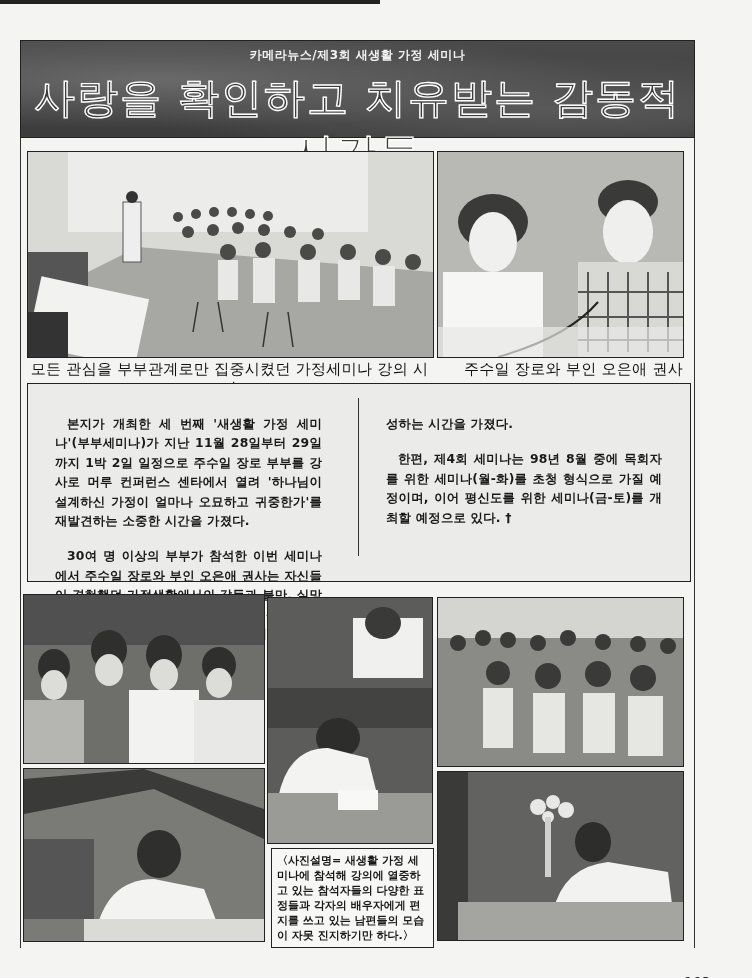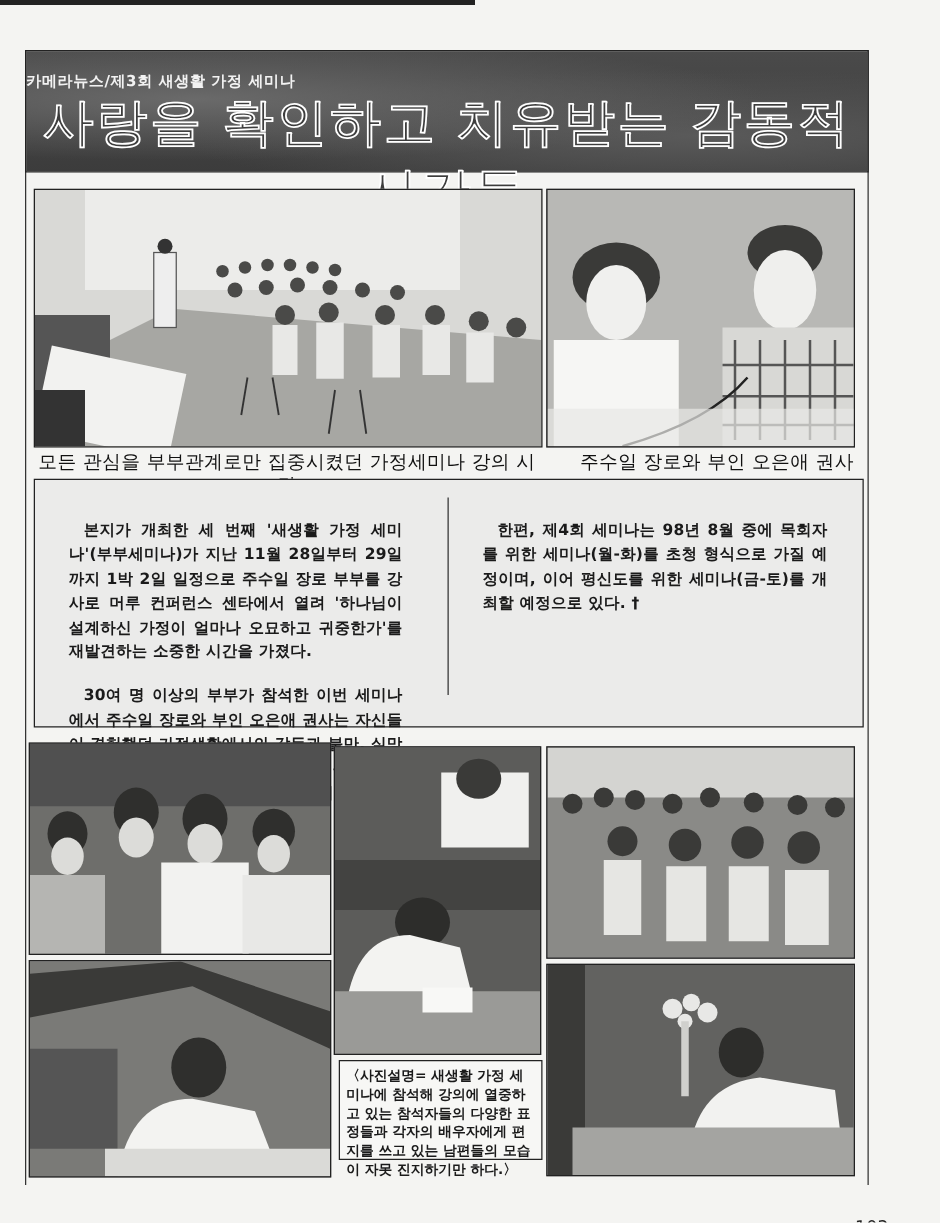--- a/index.html
+++ b/index.html
@@ -16,21 +16,21 @@
   }
   .banner {
     position:absolute; left:20px; top:40px; width:673px; height:96px;
     background:
       radial-gradient(ellipse at 20% 40%, #6a6a6a 0%, transparent 60%),
       radial-gradient(ellipse at 80% 70%, #5a5a5a 0%, transparent 55%),
       linear-gradient(180deg,#4a4a4a,#3c3c3c);
     border:1px solid #222;
   }
   .kicker {
-    position:absolute; left:0; right:0; top:16px; 
+    position:absolute; left:0; right:0; top:6px; text-align:center;
     color:#f2f2f2; font-size:12px; font-weight:bold; letter-spacing:0.5px;
   }
   .headline {
     position:absolute; left:0; right:0; top:30px; text-align:center;
     color:#3d3d3d; font-size:41px; letter-spacing:2px;
     -webkit-text-stroke:1.4px #ffffff;
     text-shadow:0 0 1px #fff;
     font-family:"DejaVu Sans", sans-serif;
   }
   .photo {
@@ -46,21 +46,21 @@
   }
   .col {
     position:absolute; top:14px; width:299px;
     font-size:12.4px; line-height:19.4px; text-align:justify; font-weight:bold;
     color:#1a1a1a; letter-spacing:0.2px;
   }
   .col p { margin:16px; text-indent:12px; }
   .col p.cont { text-indent:0; }
   .col-divider { position:absolute; left:330px; top:14px; width:1px; height:158px; background:#333; }
   .photo-caption-box {
-    position:absolute; left:271px; top:848px; width:163px; height:80px;
+    position:absolute; left:271px; top:848px; width:163px; height:100px;
     border:1px solid #222; background:#f7f7f5;
     font-size:11px; line-height:15px; padding:4px 5px; box-sizing:border-box;
     font-weight:bold; color:#1a1a1a;
   }
   .footer {
     position:absolute; left:620px; top:950px; font-size:10px; font-weight:bold; color:#222;margin-top:24px;
   }
   .footer .pnum { font-size:14px; font-weight:normal; margin-left:4px; }
   svg { display:block; }
 </style>
@@ -147,20 +147,21 @@
 </div>
 <div class="caption" style="left:451px;top:360px;width:245px;">주수일 장로와 부인 오은애 권사</div>
 
 <div class="article">
   <div class="col" style="left:11px;">
     <p>본지가 개최한 세 번째 '새생활 가정 세미나'(부부세미나)가 지난 11월 28일부터 29일까지 1박 2일 일정으로 주수일 장로 부부를 강사로 머루 컨퍼런스 센타에서 열려 '하나님이 설계하신 가정이 얼마나 오묘하고 귀중한가'를 재발견하는 소중한 시간을 가졌다.</p>
     <p>30여 명 이상의 부부가 참석한 이번 세미나에서 주수일 장로와 부인 오은애 권사는 자신들이 경험했던 가정생활에서의 갈등과 불만, 실망감 등을 간증형식으로 소개하며 강의를 이끌어 갔는데, 모든 참석자들이 공감하며 서로의 문제점을 토론하며 반</p>
   </div>
   <div class="col-divider"></div>
   <div class="col" style="left:342px;width:308px;">
+    <p class="cont">성하는 시간을 가졌다.</p>
     <p>한편, 제4회 세미나는 98년 8월 중에 목회자를 위한 세미나(월-화)를 초청 형식으로 가질 예정이며, 이어 평신도를 위한 세미나(금-토)를 개최할 예정으로 있다. †</p>
   </div>
 </div>
 
 <div class="photo" style="left:23px;top:594px;width:240px;height:168px;">
   <svg width="240" height="168" viewBox="0 0 240 168">
     <rect width="240" height="168" fill="#6e6e6b"></rect>
     <rect x="0" y="0" width="240" height="50" fill="#505050"></rect>
     <g fill="#2f2f2d">
         <ellipse cx="30" cy="72" rx="16" ry="18"></ellipse>

